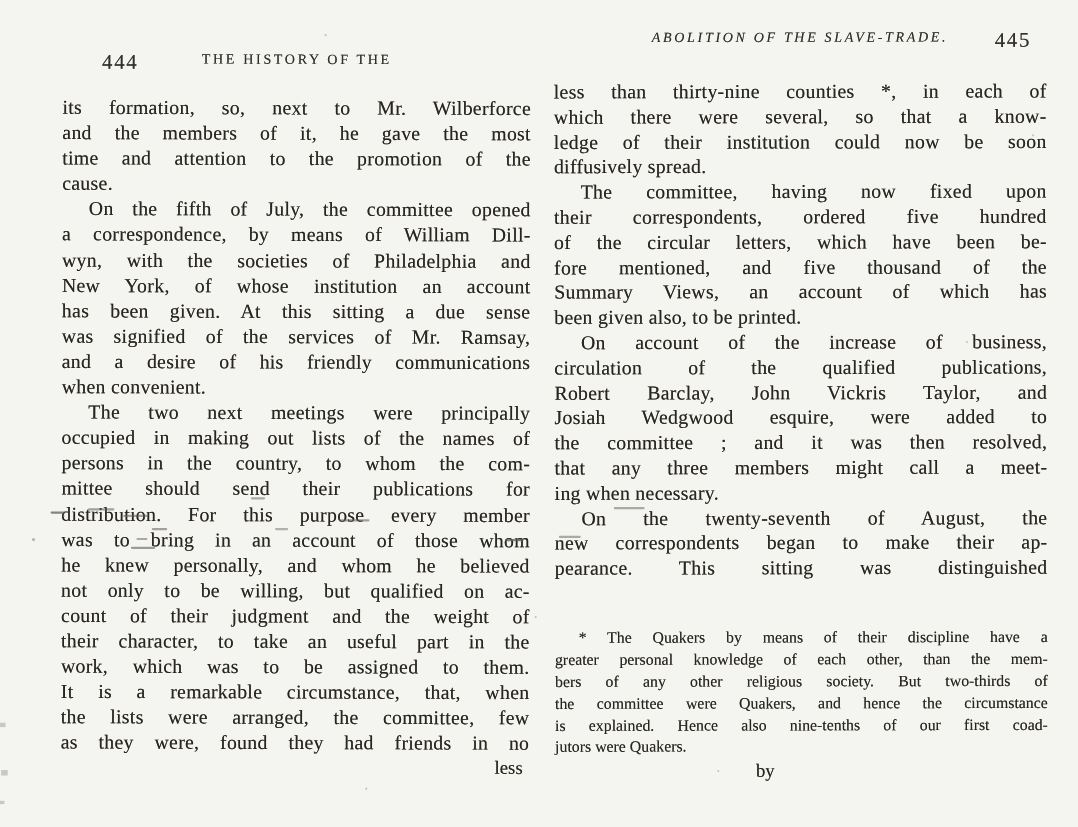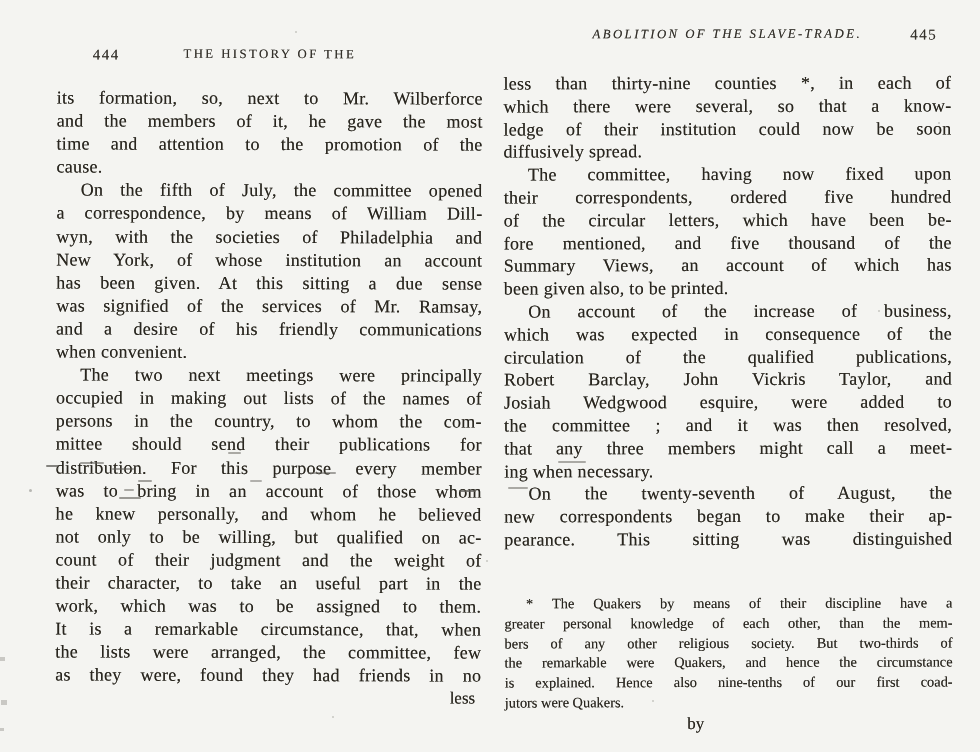--- a/index.html
+++ b/index.html
@@ -13,21 +13,21 @@
   }
   .scan { position: absolute; inset: 0; }
 
   .page { position: absolute; }
   #left-page  { left: 56px;  top: 44px; width: 426px; transform: rotate(0.15deg); }
   #right-page { left: 504px; top: 26px; width: 448px; transform: rotate(-0.12deg); }
 
   .pg-head { position: relative; height: 20px; font-size: 12.8px;
              letter-spacing: 2.4px; color: #33302a;
              text-shadow: 0 0 0.5px rgba(45,42,36,.6); }
-  .pg-head .num { position: absolute; font-size: 15px; letter-spacing: 1.5px; }
+  .pg-head .num { position: absolute; font-size: 19px; letter-spacing: 1.5px; }
   #left-page  .num { left: 36px; top: 3px; text-align: center; }
   #right-page .num { right: 14px; top: 1px; }
   .pg-head .title { position: absolute; width: 100%; text-align: center; top: 3px; }
   #right-page .title { top: 1px; font-style: italic; }
 
   .body-col { font-size: 18px; text-shadow: 0 0 0.55px rgba(41,38,31,.65);
               letter-spacing: 0.015em; }
   #left-page  .body-col { margin-top: 23px; line-height: 23.1px; }
   #right-page .body-col { margin-top: 26px; line-height: 22.8px; }
 
@@ -113,39 +113,38 @@
       <div>
         <div class="ln first">The committee, having now fixed upon</div>
         <div class="ln">their correspondents, ordered five hundred</div>
         <div class="ln">of the circular letters, which have been be-</div>
         <div class="ln">fore mentioned, and five thousand of the</div>
         <div class="ln">Summary Views, an account of which has</div>
         <div class="ln end">been given also, to be printed.</div>
       </div>
       <div>
         <div class="ln first">On account of the increase of business,</div>
-        <div class="ln">which was expected in consequence of the</div>
         <div class="ln">circulation of the qualified publications,</div>
         <div class="ln">Robert Barclay, John Vickris Taylor, and</div>
         <div class="ln">Josiah Wedgwood esquire, were added to</div>
         <div class="ln">the committee ; and it was then resolved,</div>
         <div class="ln">that any three members might call a meet-</div>
         <div class="ln end">ing when necessary.</div>
       </div>
       <div>
         <div class="ln first">On the twenty-seventh of August, the</div>
         <div class="ln">new correspondents began to make their ap-</div>
         <div class="ln">pearance. This sitting was distinguished</div>
       </div>
     </div>
     <div class="footnote">
       <div class="ln first">* The Quakers by means of their discipline have a</div>
       <div class="ln">greater personal knowledge of each other, than the mem-</div>
       <div class="ln">bers of any other religious society. But two-thirds of</div>
-      <div class="ln">the remarkable were Quakers, and hence the circumstance</div>
+      <div class="ln">the committee were Quakers, and hence the circumstance</div>
       <div class="ln">is explained. Hence also nine-tenths of our first coad-</div>
       <div class="ln end">jutors were Quakers.</div>
     </div>
     <div class="catchword">by</div>
   </div>
 
   <div class="mark" style="left:46px;  top:465px; width:13px;"></div>
   <div class="mark" style="left:228px; top:452px; width:13px; opacity:.5;"></div>
   <div class="mark" style="left:80px;  top:462px; width:24px; opacity:.55;"></div>
   <div class="mark" style="left:112px; top:468px; width:22px; opacity:.55;"></div>

